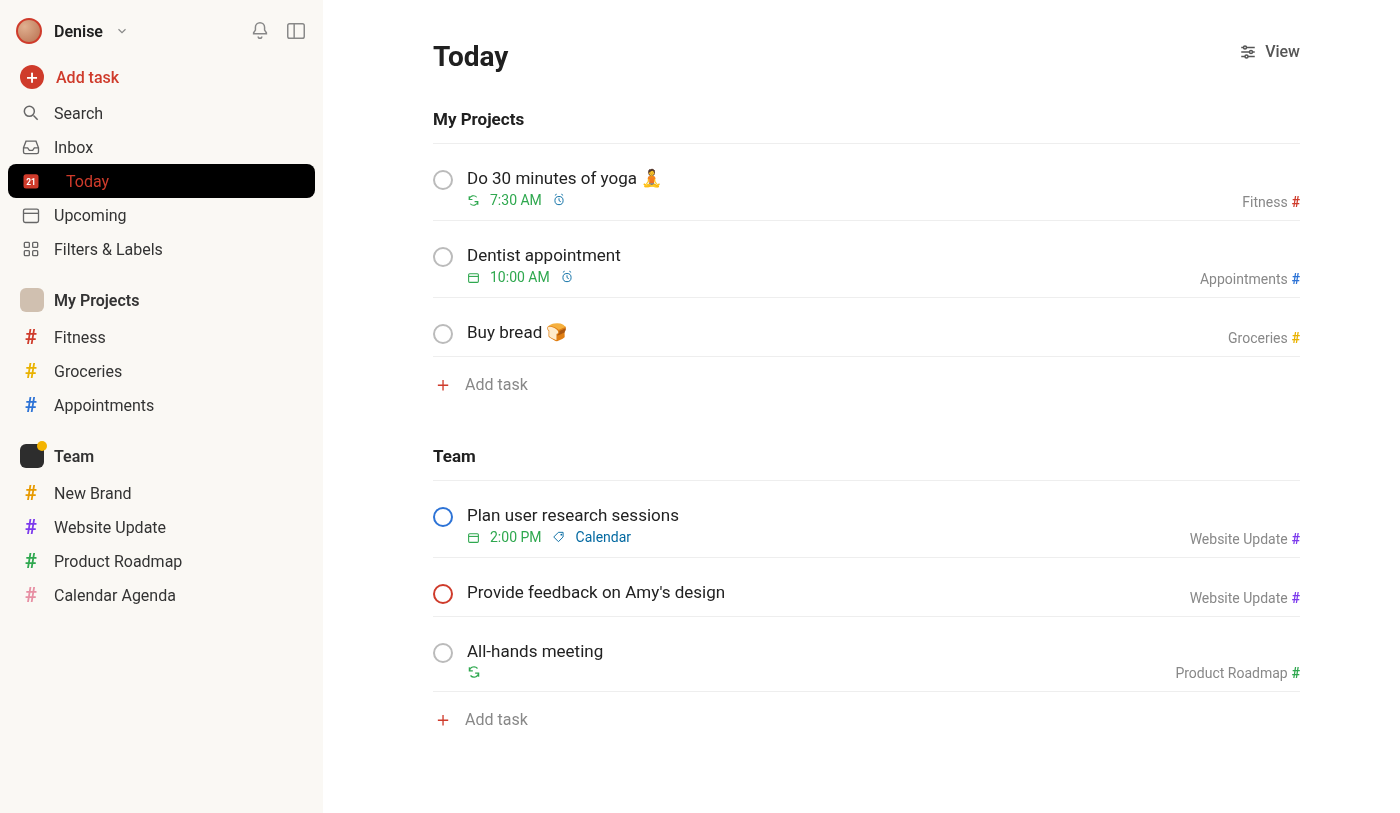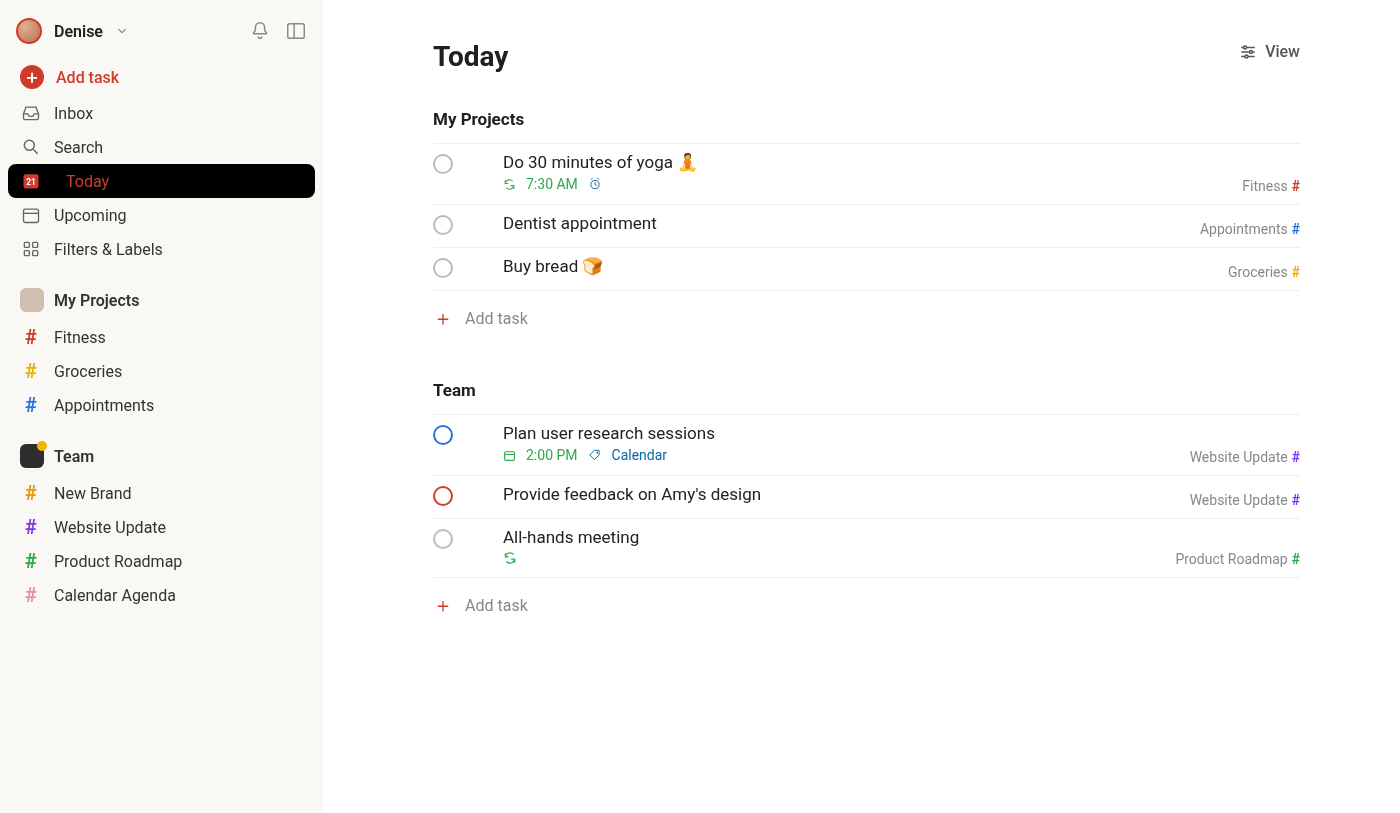--- a/index.html
+++ b/index.html
@@ -101,24 +101,23 @@
     position:absolute; top:42px; right:100px;
     display:flex; align-items:center; gap:8px;
     color:#555; font-weight:500; cursor:pointer;
     font-size:16px;
   }
   .page-title { font-size: 28px; font-weight: 700; margin-bottom: 36px; }
   .group-title { font-size: 17px; font-weight: 700; margin-bottom: 6px; padding-bottom:8px; }
   .task-group { margin-bottom: 40px; }
   .task {
     display:flex; align-items:flex-start;
-    padding: 8px 0 12px 0;
+    padding: 24px 0 12px 0;
     border-top: 1px solid #eee;
     position:relative;
-    gap:36px;
   }
   .task:first-of-type { border-top: 1px solid #eee; }
   .checkbox {
     width:20px; height:20px; border:2px solid #bbb; border-radius:50%;
     margin-right:14px; margin-top:2px; flex-shrink:0; cursor:pointer;
   }
   .checkbox.blue { border-color:#2d73d6; }
   .checkbox.red  { border-color:#cf3b2b; }
   .task-body { flex:1; }
   .task-title { font-size:17px; color:#222; }
@@ -181,33 +180,33 @@
 
   <div class="add-task-side">
     <span class="add-circle">＋</span>
     <span>Add task</span>
   </div>
 
   <ul class="nav-list" id="nav-list">
       <li class="nav-item">
         <span class="nav-icon">
           <svg width="20" height="20" viewBox="0 0 24 24">
-            <path d="M3 13l3-8h12l3 8v5a2 2 0 0 1-2 2H5a2 2 0 0 1-2-2v-5Zm0 0h5l2 3h4l2-3h5" fill="none" stroke="#666" stroke-width="1.6"></path>
+            <circle cx="10" cy="10" r="6" fill="none" stroke="#666" stroke-width="1.8"></circle>
+            <line x1="15" y1="15" x2="20" y2="20" stroke="#666" stroke-width="1.8"></line>
           </svg>
         </span>
-        <span>Inbox</span>
+        <span>Search</span>
       </li>
       <li class="nav-item">
         <span class="nav-icon">
           <svg width="20" height="20" viewBox="0 0 24 24">
-            <circle cx="10" cy="10" r="6" fill="none" stroke="#666" stroke-width="1.8"></circle>
-            <line x1="15" y1="15" x2="20" y2="20" stroke="#666" stroke-width="1.8"></line>
+            <path d="M3 13l3-8h12l3 8v5a2 2 0 0 1-2 2H5a2 2 0 0 1-2-2v-5Zm0 0h5l2 3h4l2-3h5" fill="none" stroke="#666" stroke-width="1.6"></path>
           </svg>
         </span>
-        <span>Search</span>
+        <span>Inbox</span>
       </li>
       <li class="nav-item active">
         <span class="nav-icon">
           <svg width="20" height="20" viewBox="0 0 24 24">
             <rect x="3" y="4" width="18" height="17" rx="3" fill="#cf3b2b"></rect>
             <text x="12" y="17" text-anchor="middle" font-size="10" fill="#fff" font-weight="700">21</text>
           </svg>
         </span>
         <span>Today</span>
       </li>
@@ -323,20 +322,35 @@
           </div>
           <div class="task-project">
             <span>Fitness</span>
             <span class="phash red">#</span>
           </div>
         </div>
         <div class="task">
           <div class="checkbox "></div>
           <div class="task-body">
             <div class="task-title">Dentist appointment</div>
+            <div class="task-meta">
+              <span class="meta-green">
+                <svg width="13" height="13" viewBox="0 0 24 24">
+                  <rect x="3" y="5" width="18" height="16" rx="2" fill="none" stroke="currentColor" stroke-width="2"></rect>
+                  <line x1="3" y1="10" x2="21" y2="10" stroke="currentColor" stroke-width="2"></line>
+                </svg>
+              </span>
+              <span class="meta-green">10:00 AM</span>
+              <span class="meta-icon">
+                <svg width="14" height="14" viewBox="0 0 24 24">
+                  <circle cx="12" cy="13" r="7" fill="none" stroke="currentColor" stroke-width="1.6"></circle>
+                  <path d="M12 9v4l3 2M5 4l3-2M19 4l-3-2" fill="none" stroke="currentColor" stroke-width="1.6"></path>
+                </svg>
+              </span>
+            </div>
           </div>
           <div class="task-project">
             <span>Appointments</span>
             <span class="phash blue">#</span>
           </div>
         </div>
         <div class="task">
           <div class="checkbox "></div>
           <div class="task-body">
             <div class="task-title">Buy bread 🍞</div>

